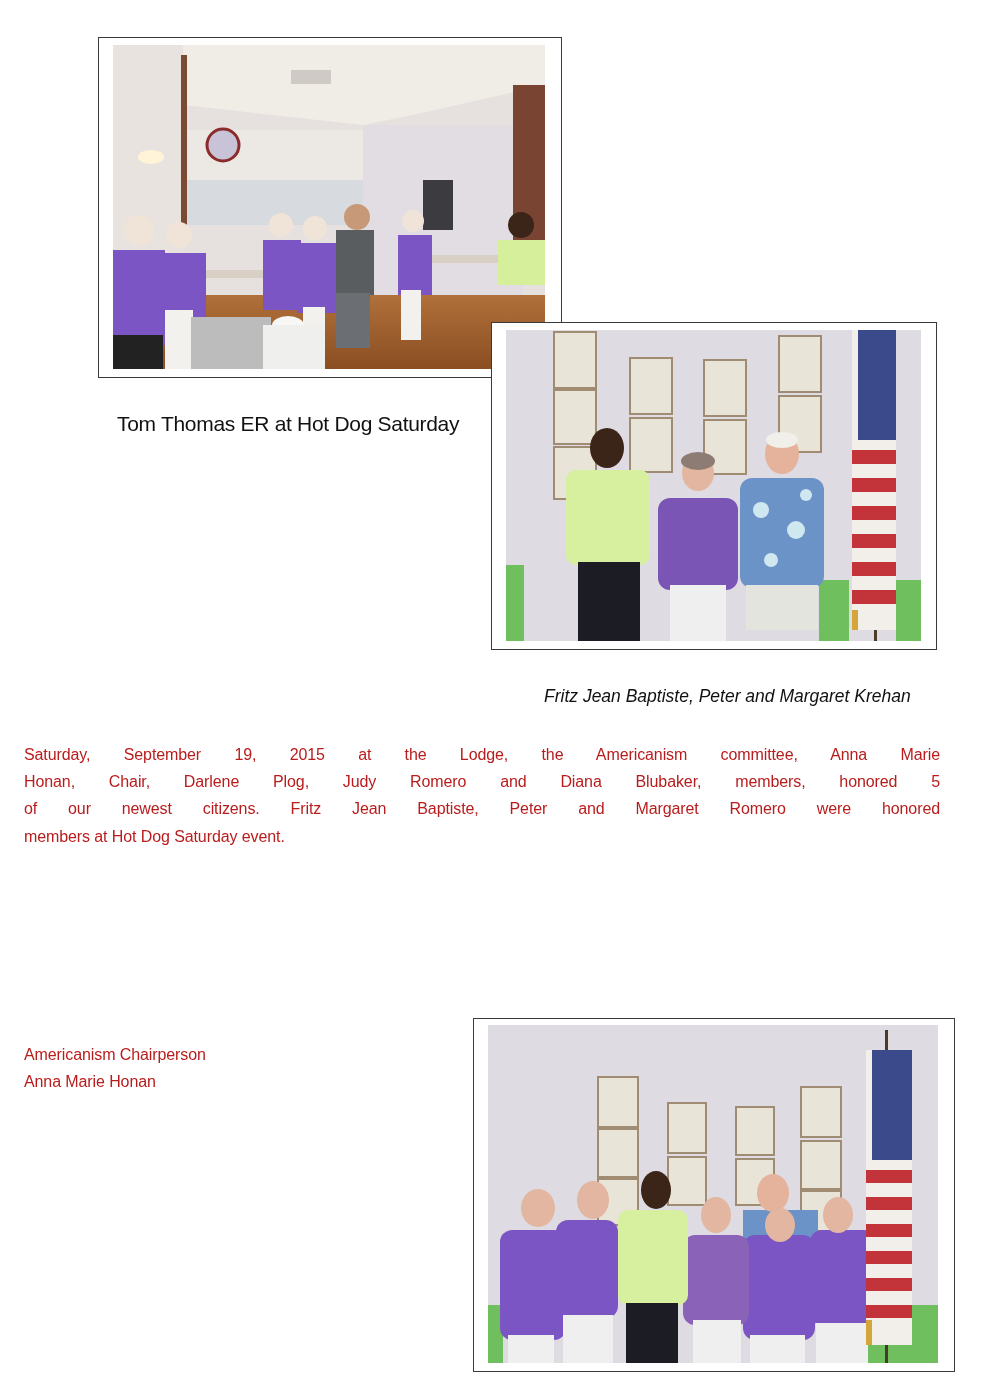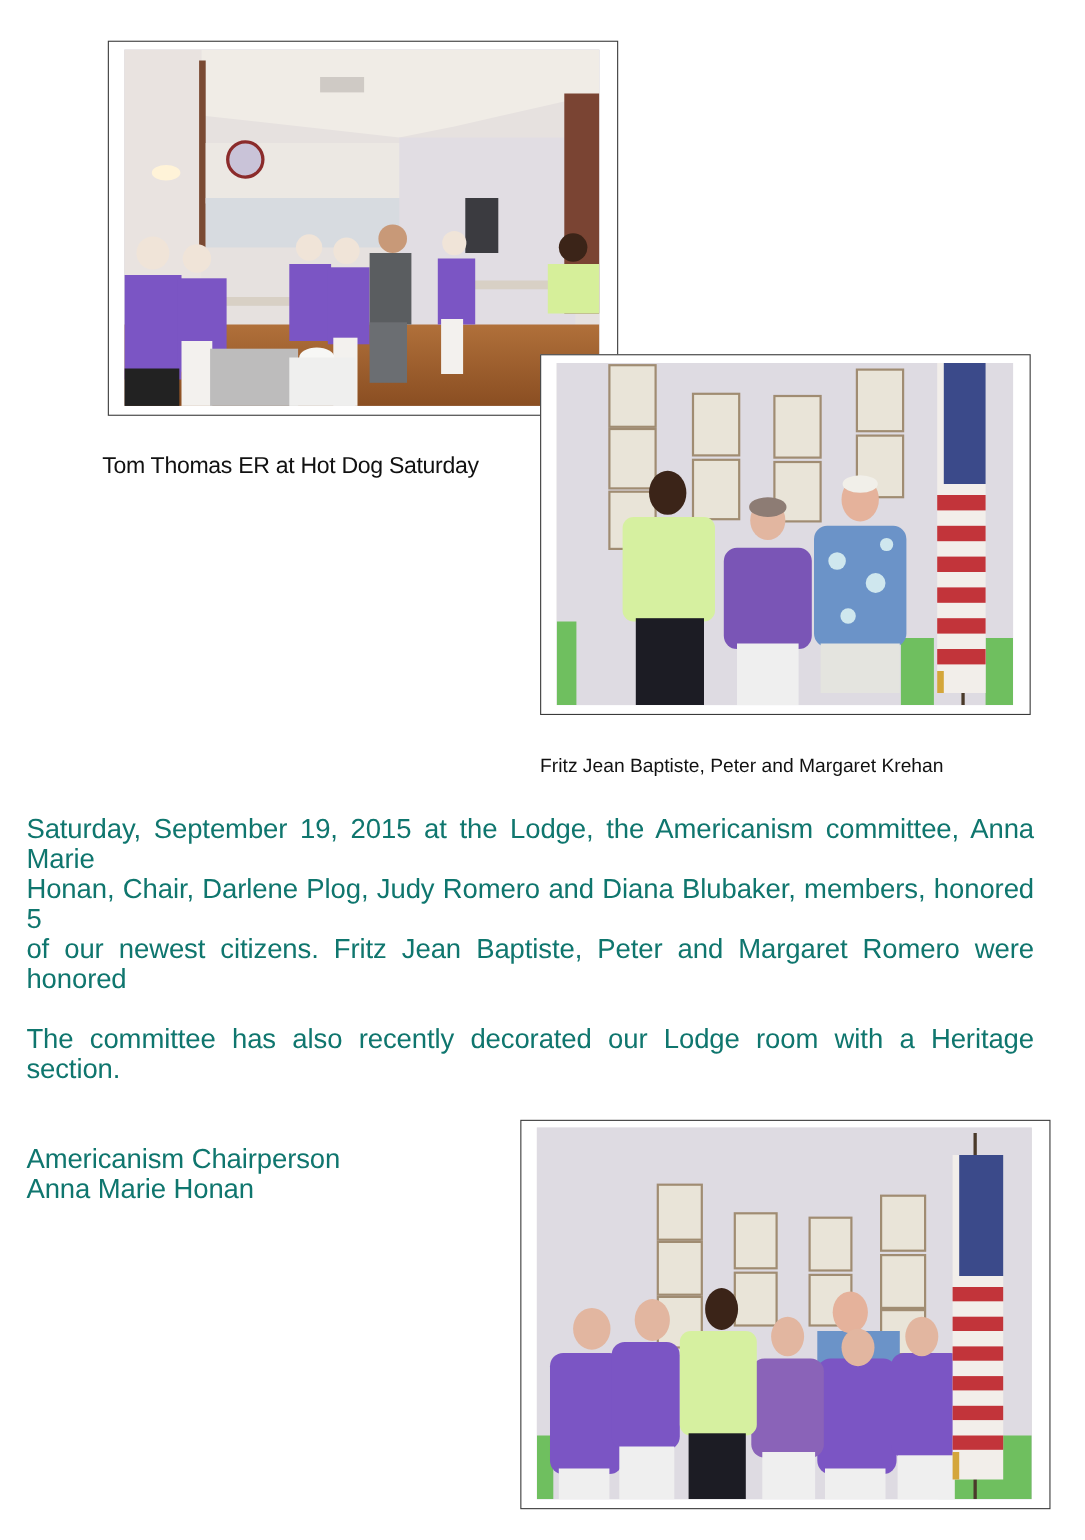--- a/index.html
+++ b/index.html
@@ -9,25 +9,25 @@
       font-family: "Liberation Sans", "DejaVu Sans", sans-serif;
     }
     .frame {
       position: absolute; background: #ffffff;
       border: 1px solid #3a3a3a; box-sizing: border-box;
     }
     .photo {
       position: absolute; overflow: hidden; background: #d9d6dd;
     }
     .caption {
-      position: absolute; white-space: nowrap; color: #111;
+      position: absolute; white-space: nowrap; color: #111; margin-left: 24px;
     }
     .body-text {
       position: absolute; left: 24px; width: 916px;
-      font-size: 25px; line-height: 27.2px; color: #0f766e;
+      font-size: 16px; line-height: 27.2px; color: #b91c1c;
       text-align: justify; text-align-last: left;
       font-family: "Liberation Sans", sans-serif;
       letter-spacing: -0.1px;
     }
     .body-text .line { display: block; white-space: nowrap; }
     .line.just { text-align: justify; text-align-last: justify; white-space: normal; }
     svg { display: block; }
   </style>
 </head>
 <body>
@@ -148,30 +148,30 @@
           <rect x="346" y="148" width="44" height="14"></rect>
         <rect x="346" y="176" width="44" height="14"></rect>
           <rect x="346" y="204" width="44" height="14"></rect>
         <rect x="346" y="232" width="44" height="14"></rect>
           <rect x="346" y="260" width="44" height="14"></rect>
       </g>
       <rect x="346" y="280" width="6" height="20" fill="#d4a63a"></rect>
     </g>
   </svg>
 </div>
-<div class="caption" style="left:491px; top:686px; font-size:17.5px;">Fritz Jean Baptiste, Peter and Margaret Krehan</div>
+<div class="caption" style="left:520px; top:686px; font-size:17.5px;font-style:italic;">Fritz Jean Baptiste, Peter and Margaret Krehan</div>
 
 <div class="body-text" style="top:741px;">
   <span class="line just">Saturday, September 19, 2015 at the Lodge, the Americanism committee, Anna Marie</span>
   <span class="line just">Honan, Chair, Darlene Plog, Judy Romero and Diana Blubaker, members, honored 5</span>
   <span class="line just">of our newest citizens. Fritz Jean Baptiste, Peter and Margaret Romero were honored</span>
+  <span class="line">members at Hot Dog Saturday event.</span>
 </div>
 
 <div class="body-text" style="top:932px;">
-  <span class="line just">The committee has also recently decorated our Lodge room with a Heritage section.</span>
 </div>
 
 <div class="body-text" style="top:1041px; width:400px;">
   <span class="line">Americanism Chairperson</span>
   <span class="line">Anna Marie Honan</span>
 </div>
 
 <div class="frame" style="left:473px; top:1018px; width:482px; height:354px;"></div>
 <div class="photo" style="left:488px; top:1025px; width:450px; height:338px;" title="Americanism committee members in purple shirts with the honorees next to the flag">
   <svg width="450" height="338" viewBox="0 0 450 338">

